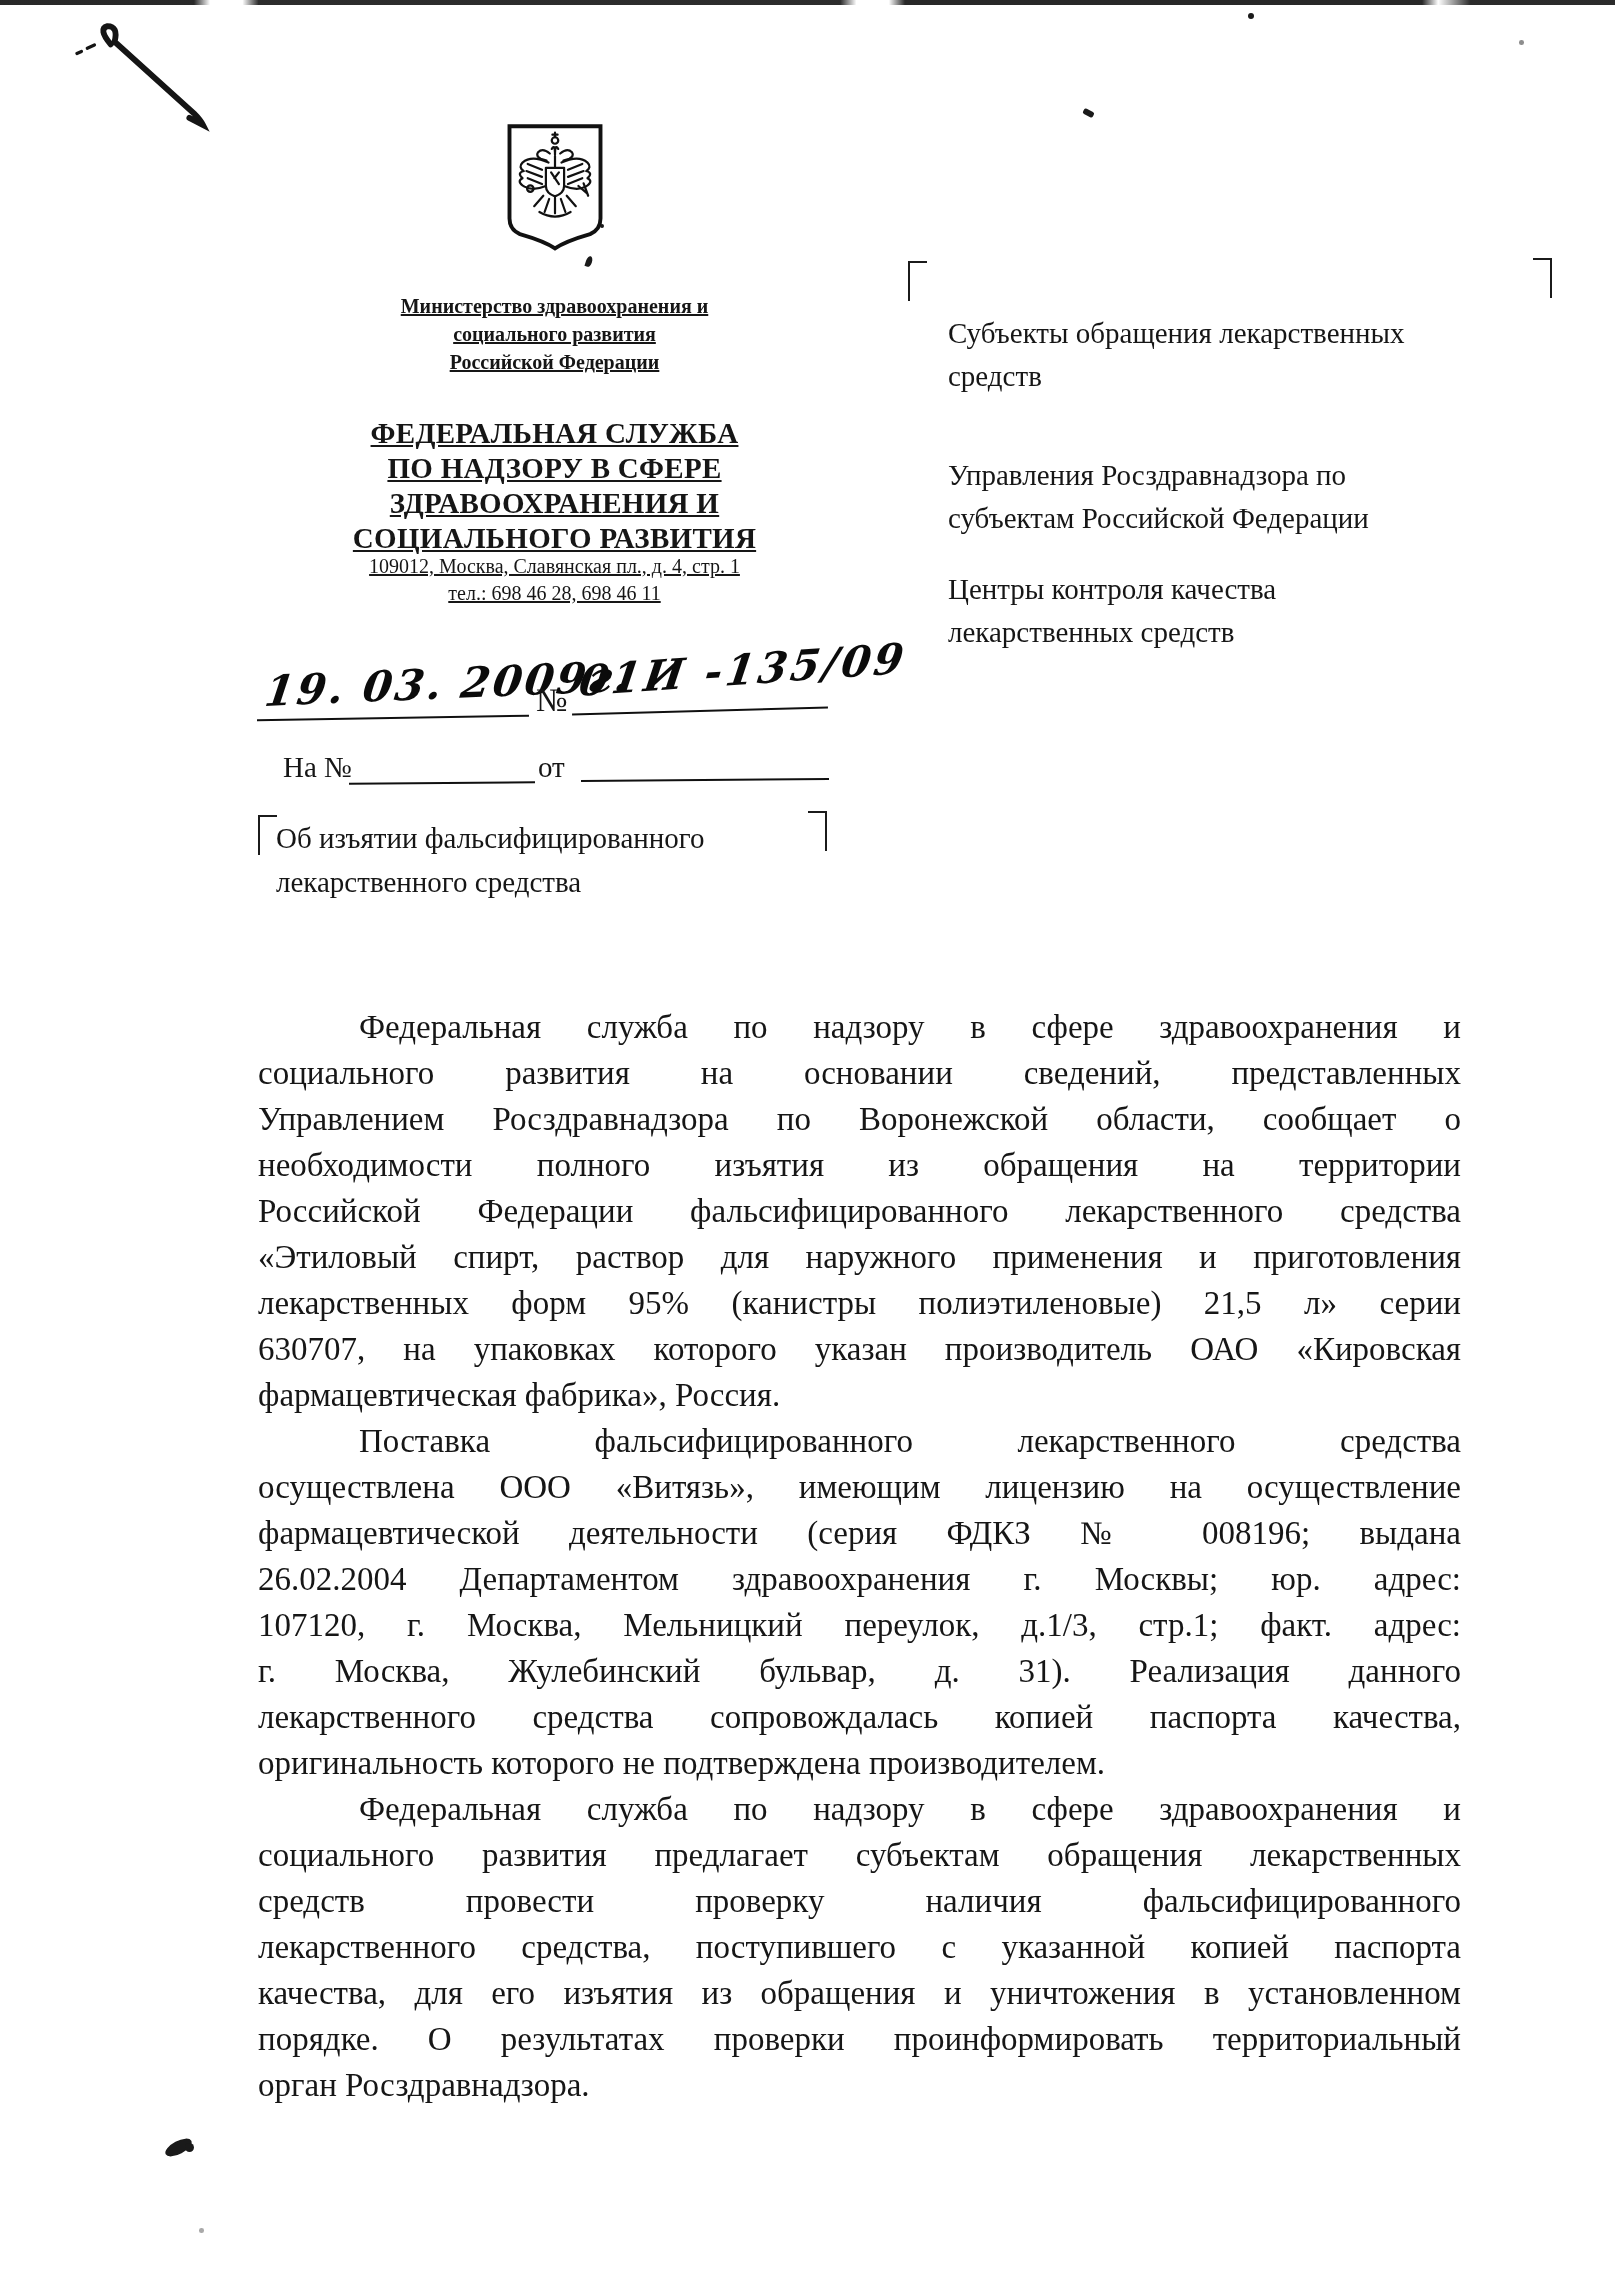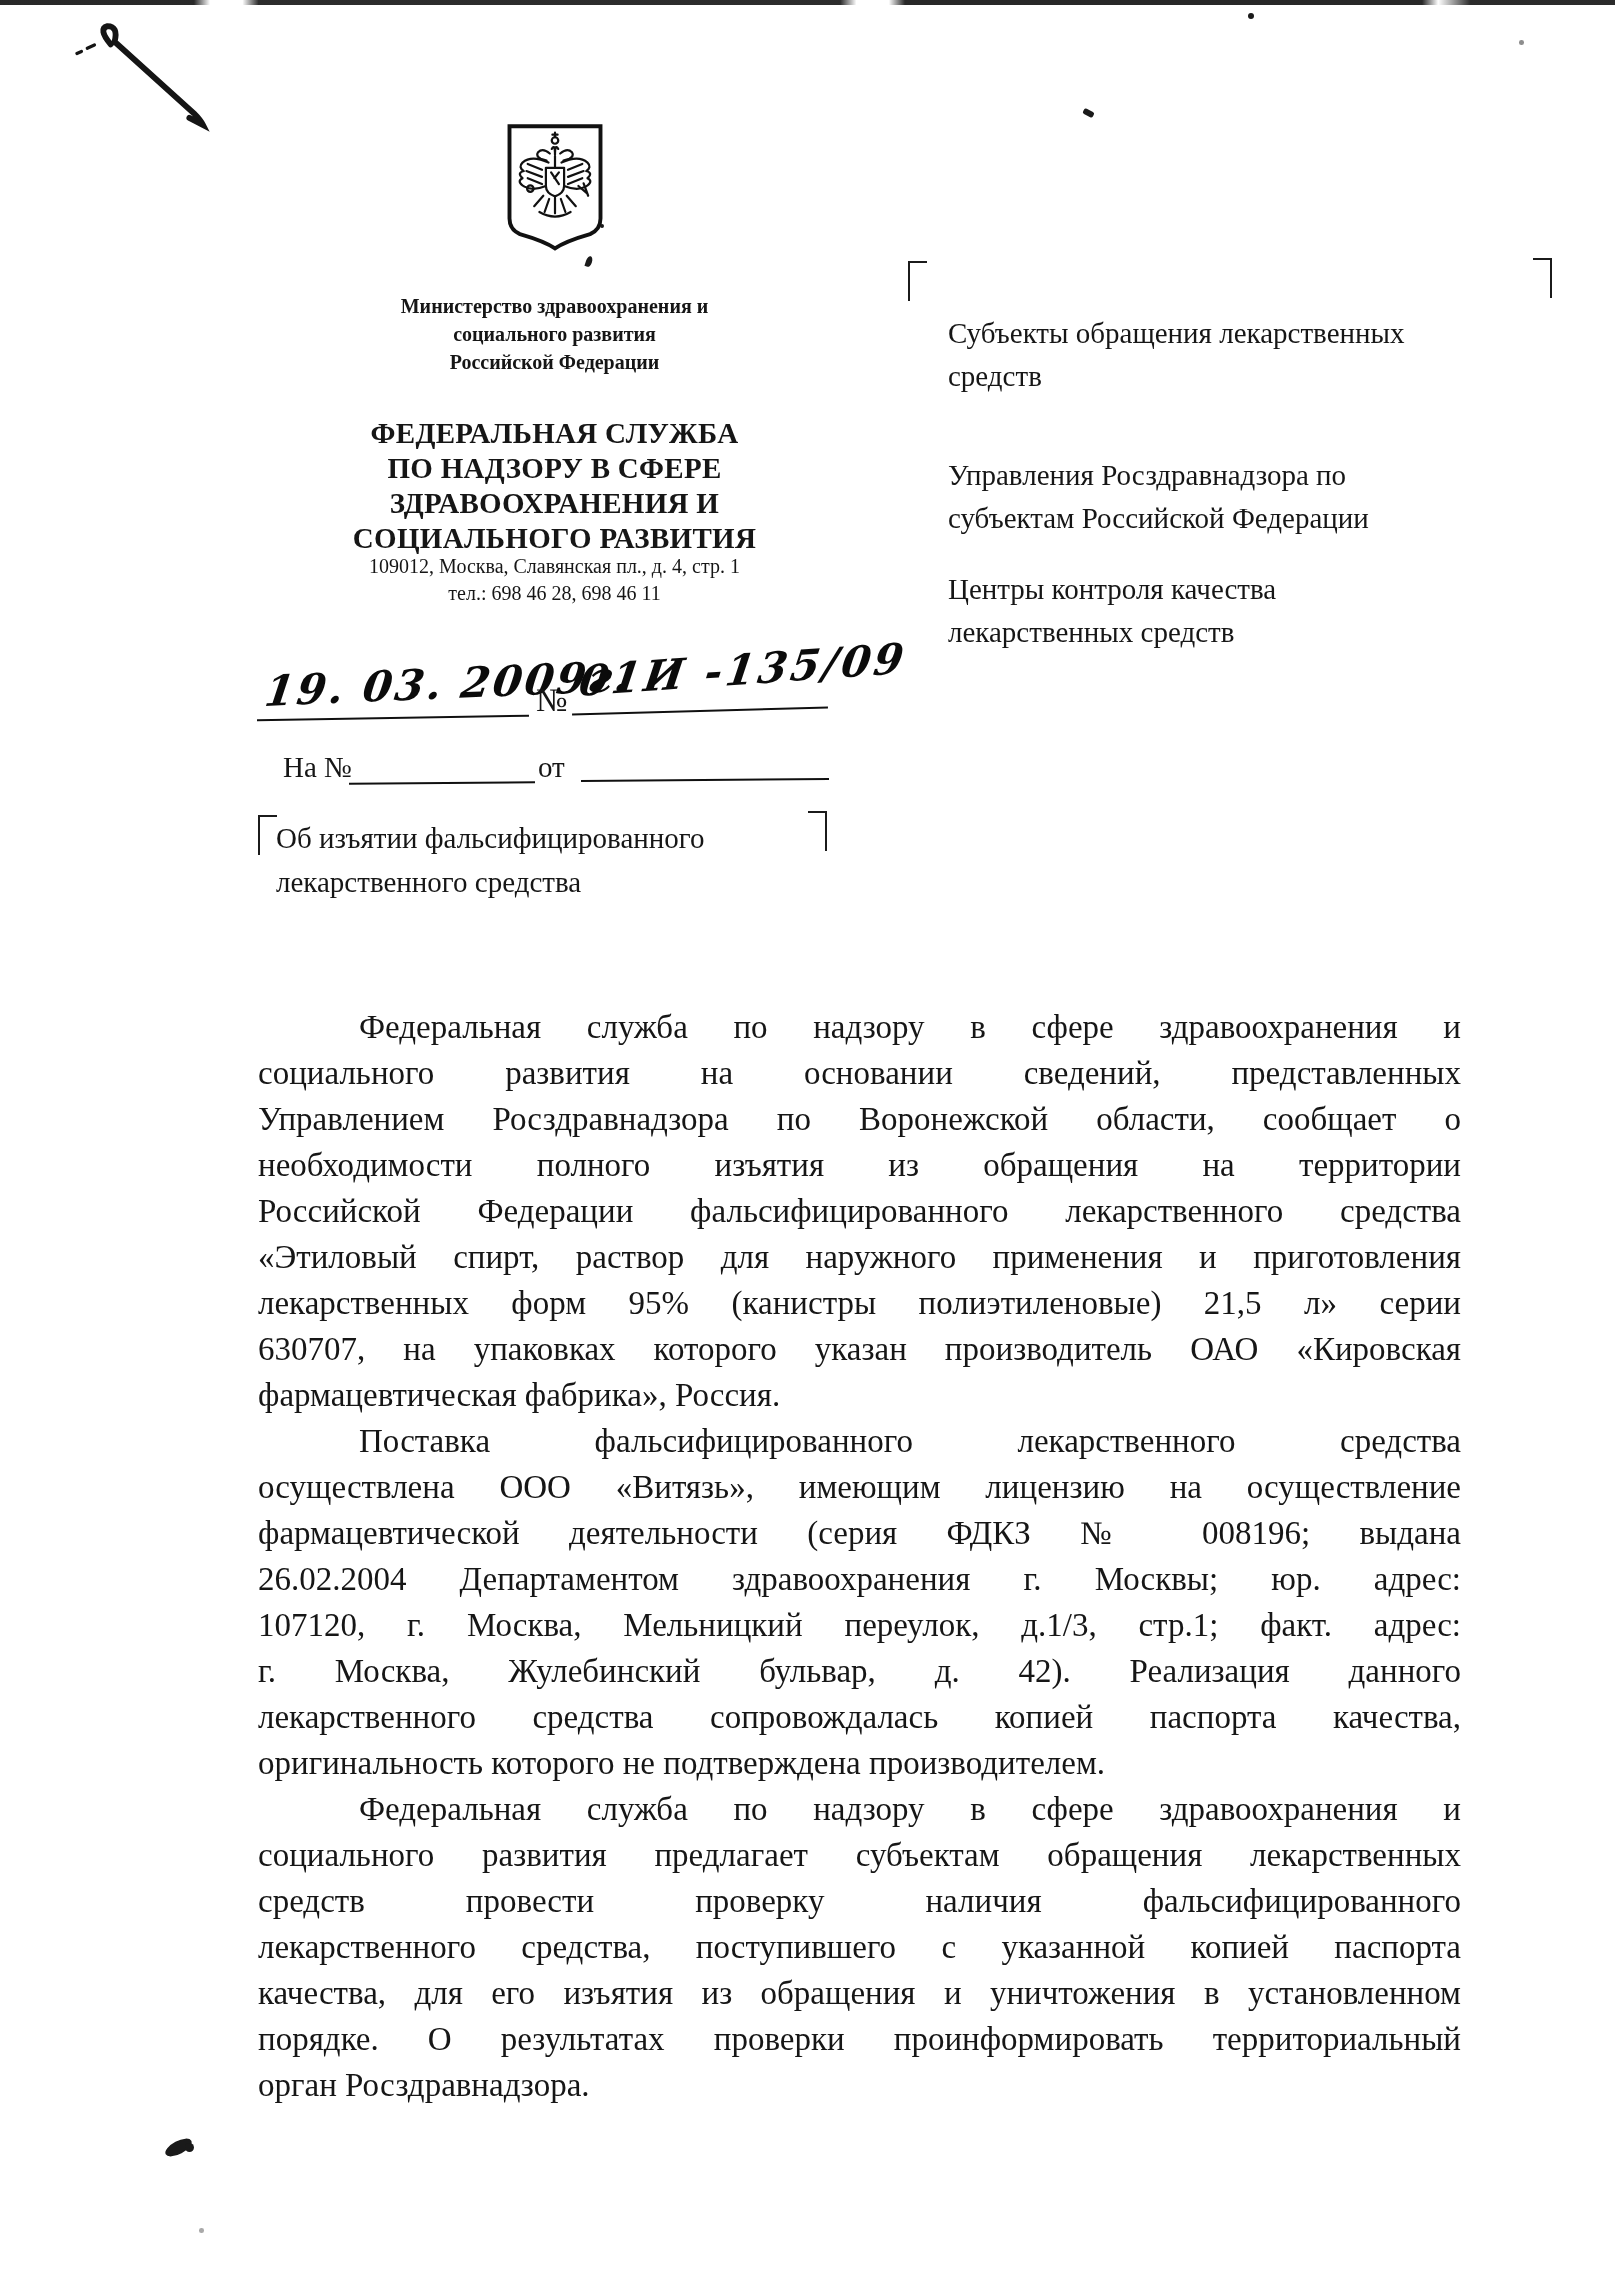--- a/index.html
+++ b/index.html
@@ -3,21 +3,21 @@
 <meta charset="utf-8">
 <style>
   html,body{margin:0;padding:0;background:#9a9a9a;}
   .page{
     position:relative;width:1616px;height:2284px;background:#ffffff;
     font-family:"Liberation Serif","DejaVu Serif",serif;color:#161616;
     overflow:hidden;
   }
   .abs{position:absolute;}
   
-  .lh-col{left:274px;width:561px;text-align:center;}
+  .lh-col{left:274px;width:561px;text-align:center;text-decoration:underline;}
   .ministry{top:292px;font-weight:bold;font-size:20px;line-height:28px;}
   .service{top:416px;font-weight:bold;font-size:29px;line-height:35px;letter-spacing:0.3px;}
   .addr{top:553px;font-size:20px;line-height:27px;}
   
   .coa{left:503px;top:121px;width:104px;height:130px;}
   
   .hand{
     font-family:"DejaVu Serif",serif;font-style:italic;font-weight:bold;
     color:#0b0b0b;white-space:nowrap;transform-origin:left bottom;
   }
@@ -160,21 +160,21 @@
     <div class="bl">Российской Федерации фальсифицированного лекарственного средства</div>
     <div class="bl">«Этиловый спирт, раствор для наружного применения и приготовления</div>
     <div class="bl">лекарственных форм 95% (канистры полиэтиленовые) 21,5 л» серии</div>
     <div class="bl">630707, на упаковках которого указан производитель ОАО «Кировская</div>
     <div class="bl last">фармацевтическая фабрика», Россия.</div>
     <div class="bl ind">Поставка фальсифицированного лекарственного средства</div>
     <div class="bl">осуществлена ООО «Витязь», имеющим лицензию на осуществление</div>
     <div class="bl">фармацевтической деятельности (серия ФДКЗ № 008196; выдана</div>
     <div class="bl">26.02.2004 Департаментом здравоохранения г. Москвы; юр. адрес:</div>
     <div class="bl">107120, г. Москва, Мельницкий переулок, д.1/3, стр.1; факт. адрес:</div>
-    <div class="bl">г. Москва, Жулебинский бульвар, д. 42). Реализация данного</div>
+    <div class="bl">г. Москва, Жулебинский бульвар, д. 31). Реализация данного</div>
     <div class="bl">лекарственного средства сопровождалась копией паспорта качества,</div>
     <div class="bl last">оригинальность которого не подтверждена производителем.</div>
     <div class="bl ind">Федеральная служба по надзору в сфере здравоохранения и</div>
     <div class="bl">социального развития предлагает субъектам обращения лекарственных</div>
     <div class="bl">средств провести проверку наличия фальсифицированного</div>
     <div class="bl">лекарственного средства, поступившего с указанной копией паспорта</div>
     <div class="bl">качества, для его изъятия из обращения и уничтожения в установленном</div>
     <div class="bl">порядке. О результатах проверки проинформировать территориальный</div>
     <div class="bl last">орган Росздравнадзора.</div>
   </div>

